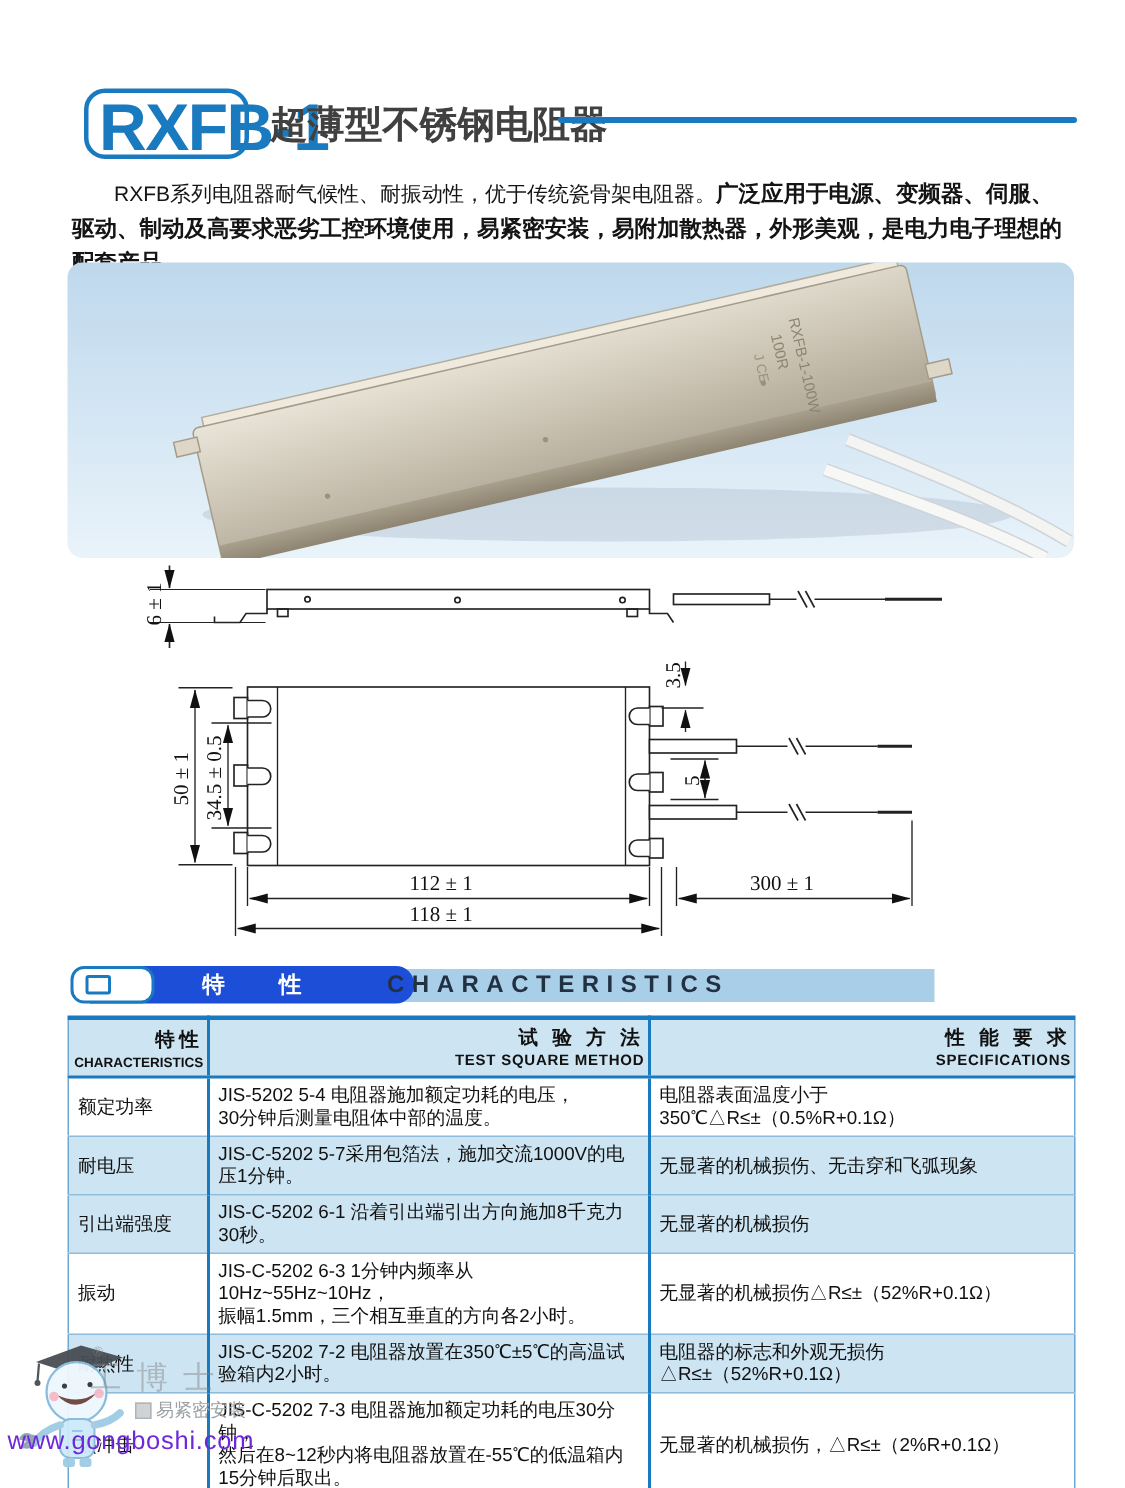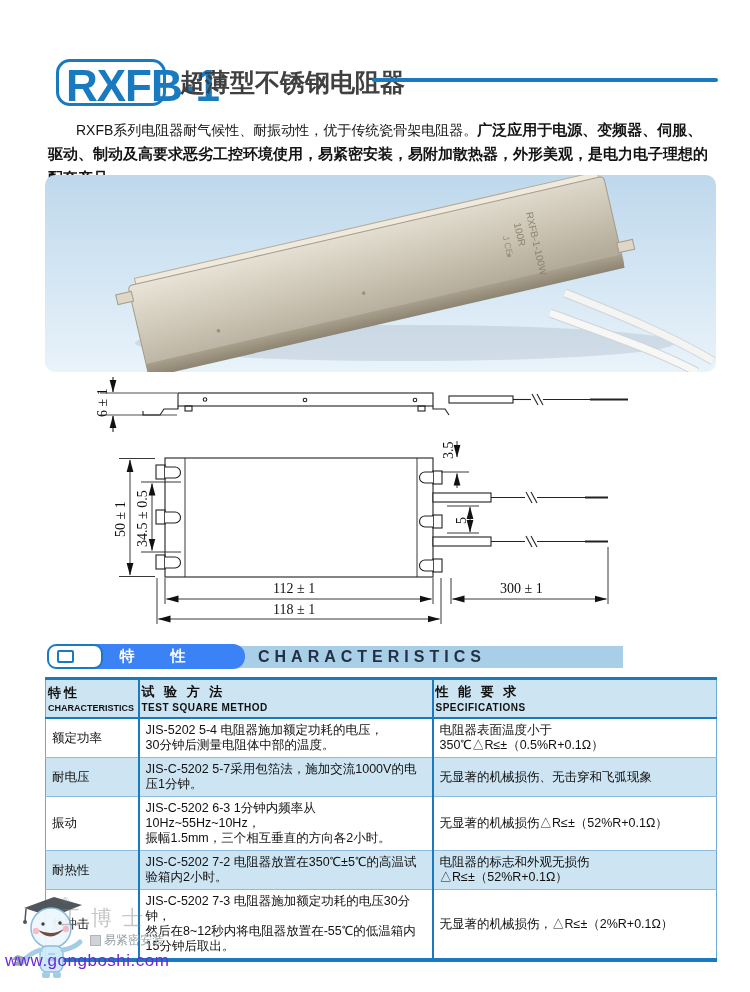--- a/index.html
+++ b/index.html
@@ -24,37 +24,37 @@
   .photo { position:absolute; left:45px; top:175px; width:671px; height:197px; border-radius:10px;
     background:linear-gradient(180deg,#bed8ec 0%,#cfe3f2 40%,#e9f3fa 100%); overflow:hidden; }
 
   
   .drawing { position:absolute; left:85px; top:375px; width:580px; height:265px; }
   .drawing svg text { font-family:"Liberation Serif", serif; font-size:14px; fill:#111; }
 
   
   .sec { position:absolute; left:0; top:644px; width:750px; height:26px; }
   .sec-light { position:absolute; left:78px; top:2px; width:545px; height:22px; background:#a9cfe8; }
-  .sec-dark { position:absolute; left:60px; top:0px; width:185px; height:25px; background:#3b82f6;
+  .sec-dark { position:absolute; left:60px; top:0px; width:216px; height:25px; background:#1d4ed8;
     border-radius:0 12px 12px 0; color:#fff; font-weight:bold; font-size:15px;
     display:flex; align-items:center; justify-content:center; letter-spacing:16px; text-indent:16px; }
   .sec-pill { position:absolute; left:47px; top:0px; width:56px; height:25px; border:2px solid #1a7abf;
     border-radius:9px; background:#fff; }
   .sec-sq { position:absolute; left:8px; top:4px; width:17px; height:13px; background:#fff; border:2px solid #1a7abf; border-radius:2px; }
   .sec-en { position:absolute; left:258px; top:2px; height:22px; display:flex; align-items:center;
     color:#223044; font-weight:bold; font-size:16px; letter-spacing:5px; }
 
   
   .char-table { position:absolute; left:45px; top:677px; width:671px; border-collapse:collapse;
     table-layout:fixed; border-top:3px solid #1a7abf; border-bottom:4px solid #1a7abf;
     border-left:1px solid #6fa8d2; border-right:1px solid #6fa8d2; }
   .char-table col.c1 { width:93px; } .char-table col.c2 { width:294px; } .char-table col.c3 { width:284px; }
   .char-table th, .char-table td { border-left:2px solid #1a7abf; vertical-align:middle; }
   .char-table th:first-child, .char-table td:first-child { border-left:none; }
-  .char-table thead th { background:#cde4f2; border-bottom:2px solid #1a7abf; padding:3px 2px 4px 2px; text-align:left; }
+  .char-table thead th { background:#cde4f2; border-bottom:2px solid #1a7abf; padding:3px 2px 4px 2px; text-align:right; }
   .hd-cn { font-size:13px; font-weight:bold; color:#111; letter-spacing:3px; }
   .hd-en { font-size:10px; font-weight:bold; color:#111; margin-top:1px; letter-spacing:.5px; }
   .char-table tbody td { font-size:12.5px; color:#111; padding:4px 6px; line-height:15px;
     border-bottom:1px solid #8fbcdd; }
   .char-table tbody tr:last-child td { border-bottom:none; }
   .char-table tbody tr.alt td { background:#cde4f2; }
   td.cell-name { padding-left:10px; }
   td.cell-method, td.cell-spec { white-space:pre-line; }
 
   
@@ -261,20 +261,25 @@
       <td class="cell-name">额定功率</td>
       <td class="cell-method">JIS-5202 5-4 电阻器施加额定功耗的电压，
 30分钟后测量电阻体中部的温度。</td>
       <td class="cell-spec">电阻器表面温度小于350℃△R≤±（0.5%R+0.1Ω）</td>
     </tr>
         <tr class="alt">
       <td class="cell-name">耐电压</td>
       <td class="cell-method">JIS-C-5202 5-7采用包箔法，施加交流1000V的电压1分钟。</td>
       <td class="cell-spec">无显著的机械损伤、无击穿和飞弧现象</td>
     </tr>
+        <tr class="alt">
+      <td class="cell-name">引出端强度</td>
+      <td class="cell-method">JIS-C-5202 6-1 沿着引出端引出方向施加8千克力30秒。</td>
+      <td class="cell-spec">无显著的机械损伤</td>
+    </tr>
         <tr>
       <td class="cell-name">振动</td>
       <td class="cell-method">JIS-C-5202 6-3  1分钟内频率从10Hz~55Hz~10Hz，
 振幅1.5mm，三个相互垂直的方向各2小时。</td>
       <td class="cell-spec">无显著的机械损伤△R≤±（52%R+0.1Ω）</td>
     </tr>
         <tr class="alt">
       <td class="cell-name">耐热性</td>
       <td class="cell-method">JIS-C-5202 7-2  电阻器放置在350℃±5℃的高温试验箱内2小时。</td>
       <td class="cell-spec">电阻器的标志和外观无损伤△R≤±（52%R+0.1Ω）</td>

